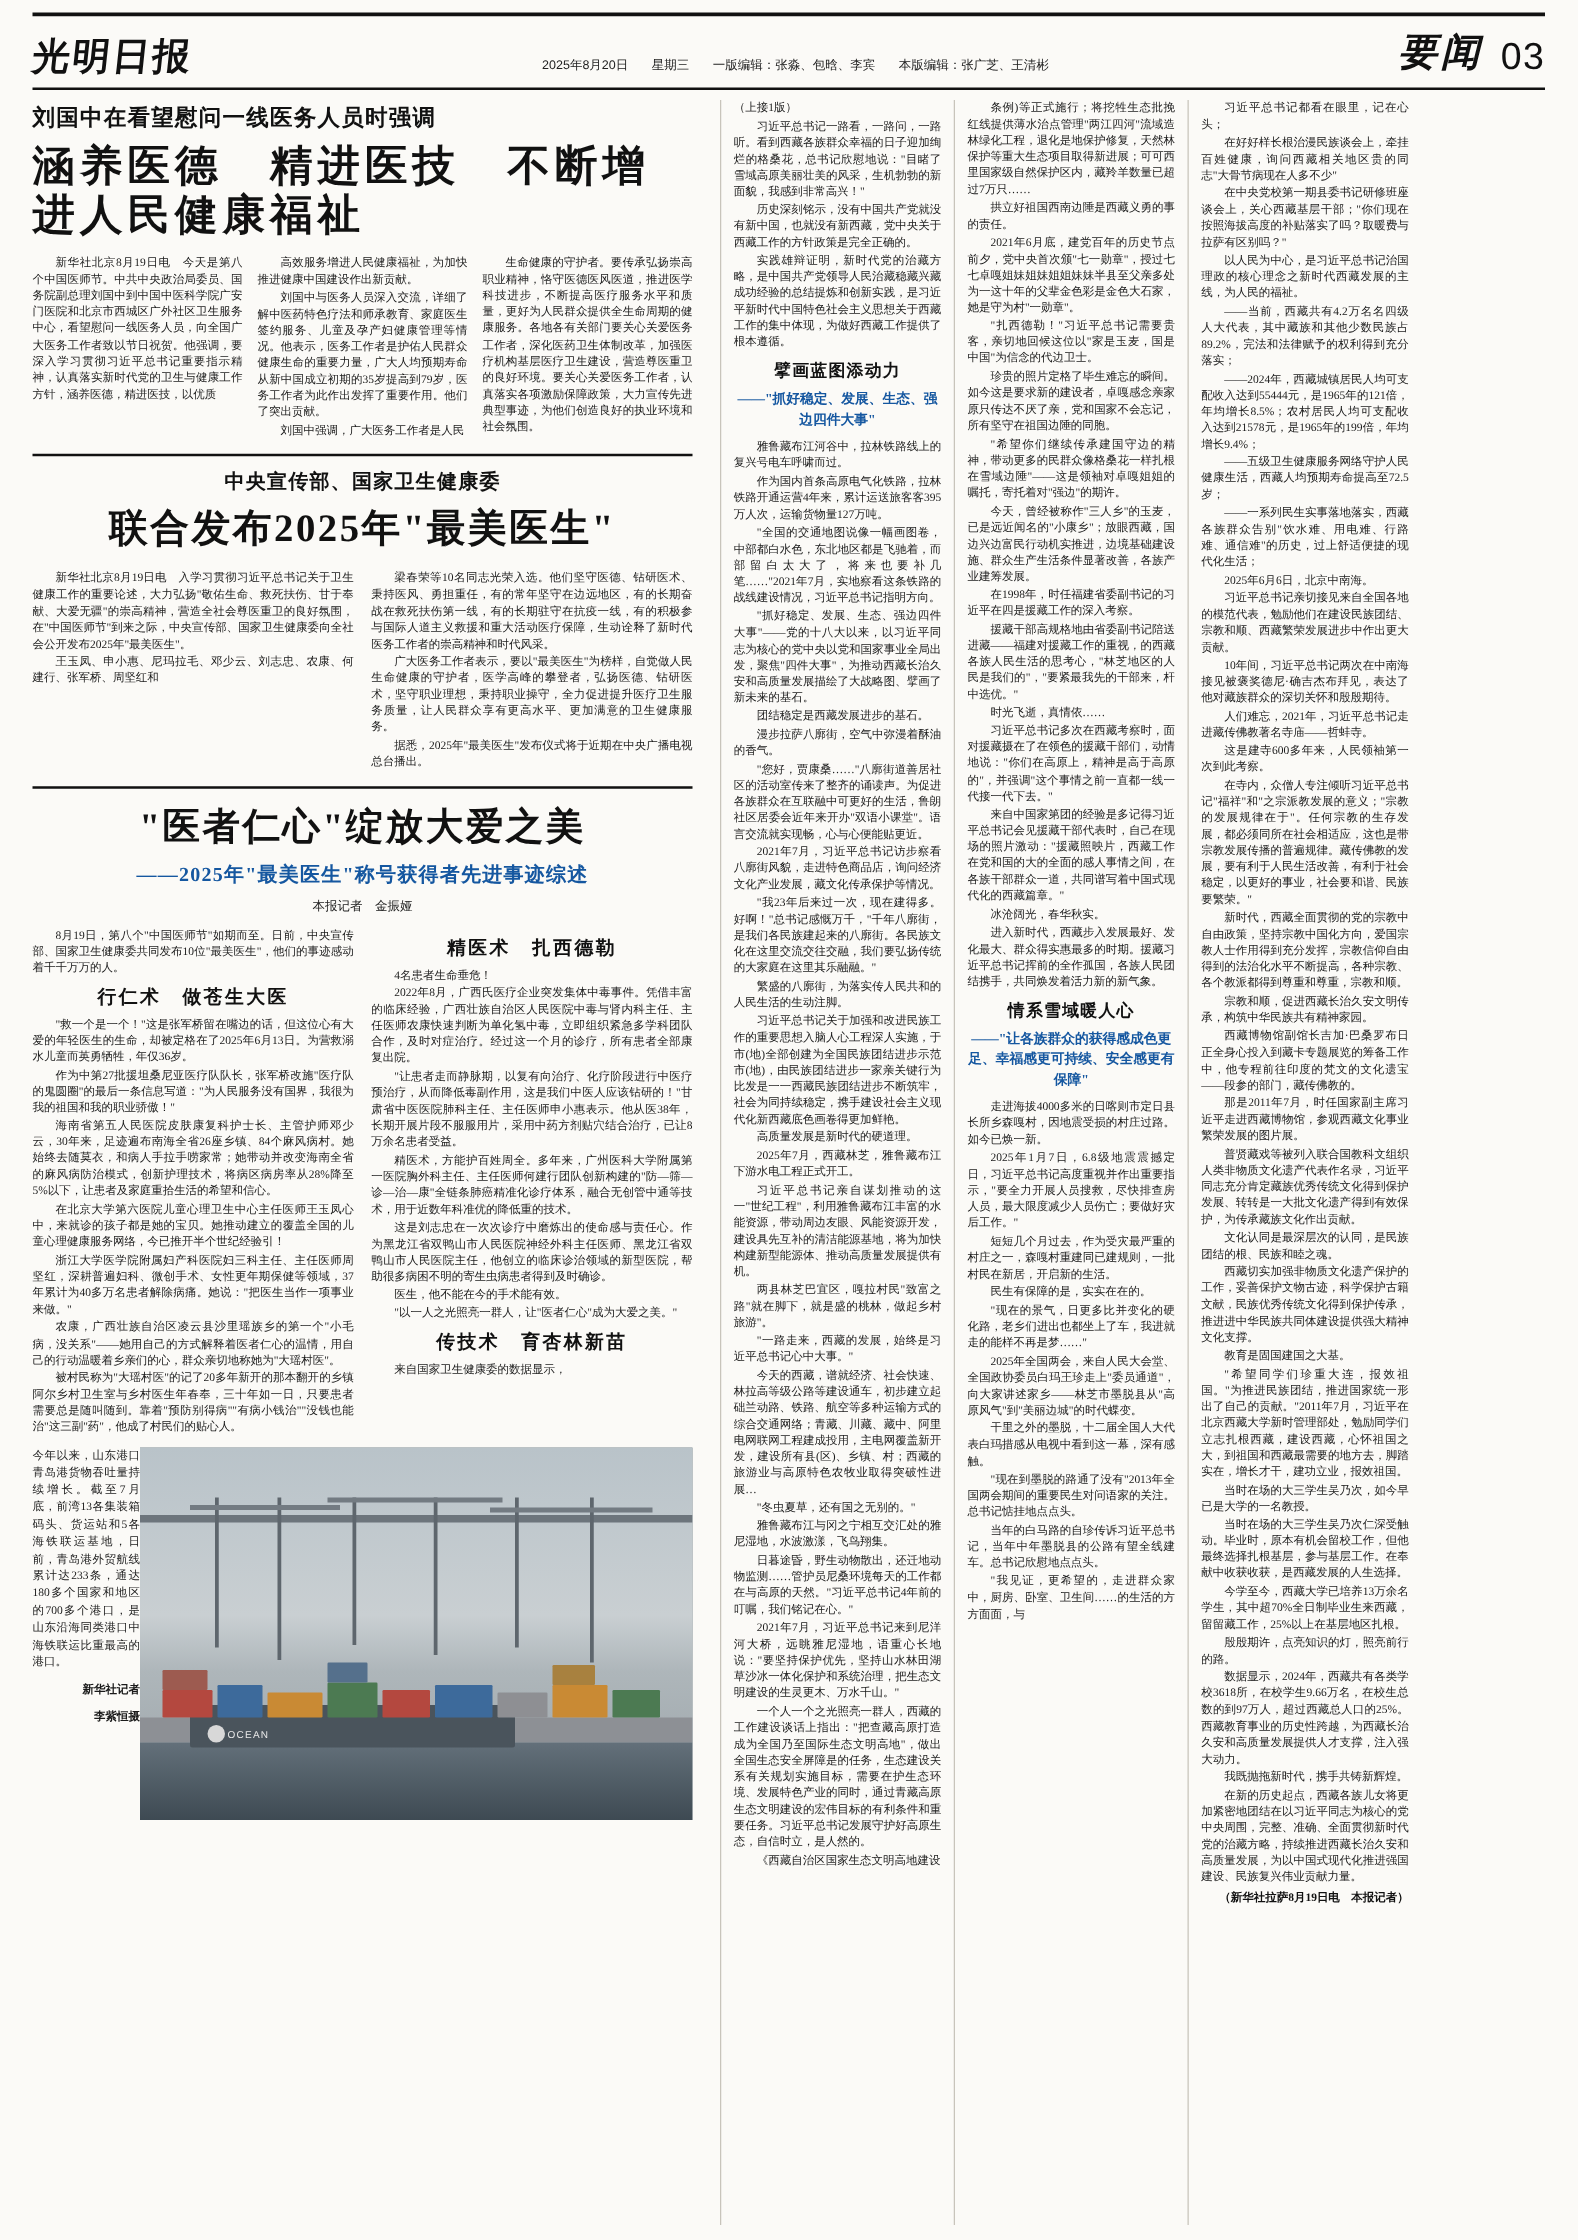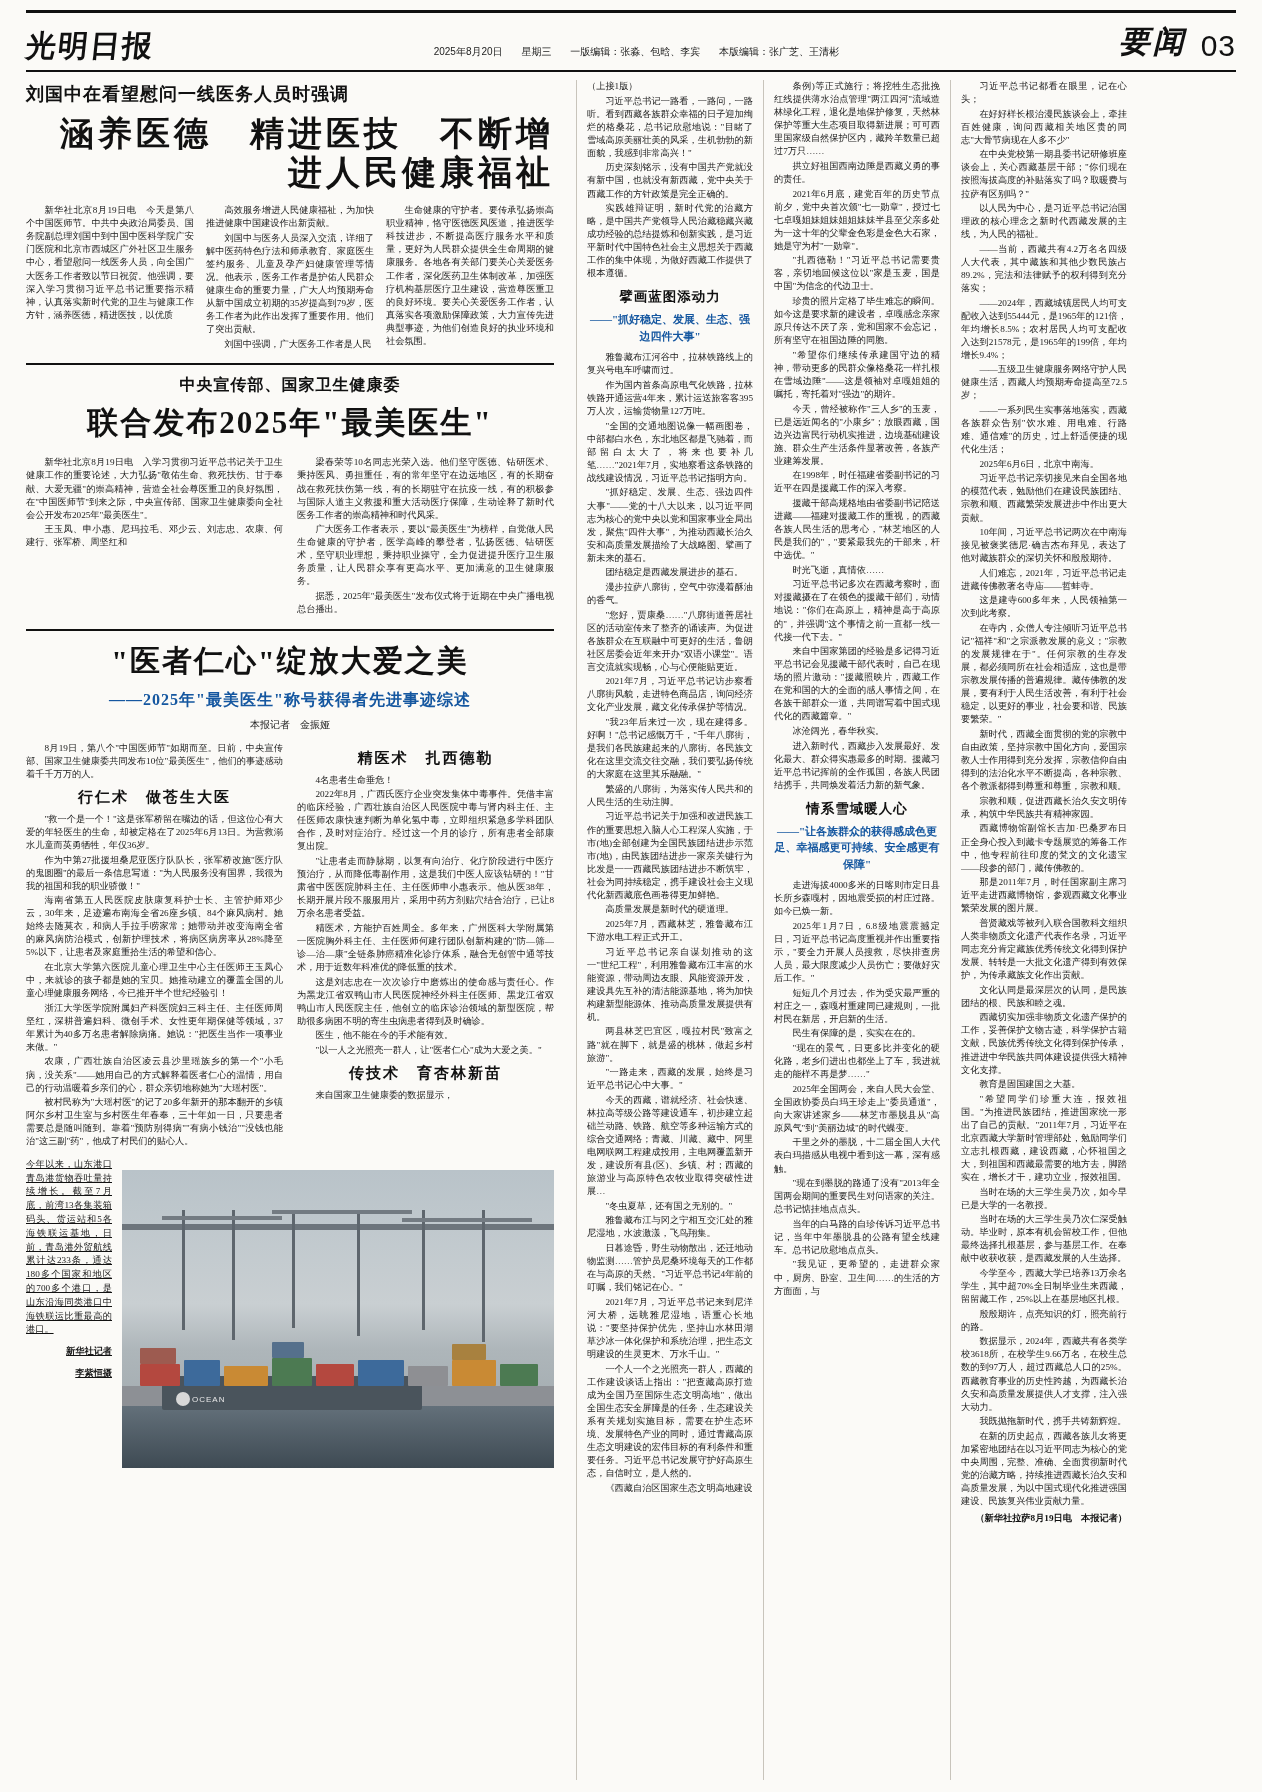--- a/index.html
+++ b/index.html
@@ -29,21 +29,21 @@
   .vrule{width:1px;background:#c8c4bb;margin:0 10px;}
   .colM{width:166px;box-sizing:border-box;}
   .colR{width:166px;box-sizing:border-box;}
   .colR2{width:166px;box-sizing:border-box;}
 
   .ctext{font-size:9.2px;line-height:1.42;text-align:justify;color:#1a1a1a;}
   .ctext p{margin:0 0 1.5px 0;text-indent:2em;}
 
   
   .kicker{font-size:18px;font-weight:700;letter-spacing:1px;margin:2px 0 8px;}
-  .mainhead{text-align:right;font-size:34px;font-weight:700;letter-spacing:4px;margin:0 0 12px;line-height:1.15;}
+  .mainhead{text-align:left;font-size:34px;font-weight:700;letter-spacing:4px;margin:0 0 12px;line-height:1.15;}
   .two-col{display:flex;gap:14px;}
   .two-col > div{flex:1;}
   .three-col{display:flex;gap:12px;}
   .three-col > div{flex:1;}
   .hr-thick{border:0;border-top:2px solid #111;margin:11px 0 10px;}
 
   
   .sub-kicker{text-align:center;font-size:16px;font-weight:700;letter-spacing:1px;margin:4px 0 6px;}
   .head2{text-align:center;font-size:31px;font-weight:700;letter-spacing:2px;margin:2px 0 12px;}
 
@@ -52,24 +52,24 @@
   .head3sub{text-align:center;font-size:16px;color:#1557a0;font-weight:700;letter-spacing:1px;margin:0 0 7px;}
   .byline{text-align:center;font-size:10px;margin:0 0 10px;color:#222;}
 
   .secthead{text-align:center;font-size:15px;font-weight:700;letter-spacing:2px;margin:7px 0 6px;}
 
   
   .rh{font-size:13.5px;font-weight:700;text-align:center;letter-spacing:1px;margin:8px 0 4px;line-height:1.4;}
   .rh-quote{font-size:11px;font-weight:700;text-align:center;color:#1557a0;line-height:1.5;margin:2px 0 7px;}
 
   
-  .photo-wrap{margin-top:8px;display:flex;gap:10px;text-decoration:underline;}
+  .photo-wrap{margin-top:8px;display:flex;}
   .photo-cap{width:86px;font-size:9.2px;line-height:1.5;text-align:justify;color:#1a1a1a;}
   .photo-cap .credit{margin-top:8px;font-weight:700;text-align:right;}
-  .photo{flex:1;height:298px;position:relative;overflow:hidden;background:#7f8a92;margin-top:12px;}
+  .photo{flex:1;height:298px;position:relative;overflow:hidden;background:#7f8a92;}
   .sky{position:absolute;inset:0;background:linear-gradient(#b9c3c9 0%,#c9cfd2 45%,#aeb6ba 60%,#9aa3a8 100%);}
   .water{position:absolute;left:0;right:0;bottom:0;height:62px;background:linear-gradient(#63707a,#3e4a53);}
   .quay{position:absolute;left:0;right:0;bottom:62px;height:20px;background:#8d9095;}
   .cranebar{position:absolute;left:0;right:0;top:54px;height:6px;background:#6d757c;}
   .crane{position:absolute;top:40px;width:3px;background:#5e666d;}
   .boom{position:absolute;height:4px;background:#737b82;}
   .stack{position:absolute;bottom:82px;border-radius:1px;}
   .ship{position:absolute;bottom:58px;left:40px;width:260px;height:34px;background:#4a545c;border-radius:2px;}
   .shipname{position:absolute;bottom:64px;left:70px;color:#e8e8e8;font-size:8px;letter-spacing:1px;font-family:"Liberation Sans",sans-serif;}
   .logoCircle{position:absolute;bottom:62px;left:54px;width:14px;height:14px;border-radius:50%;background:#d8d8d8;}

